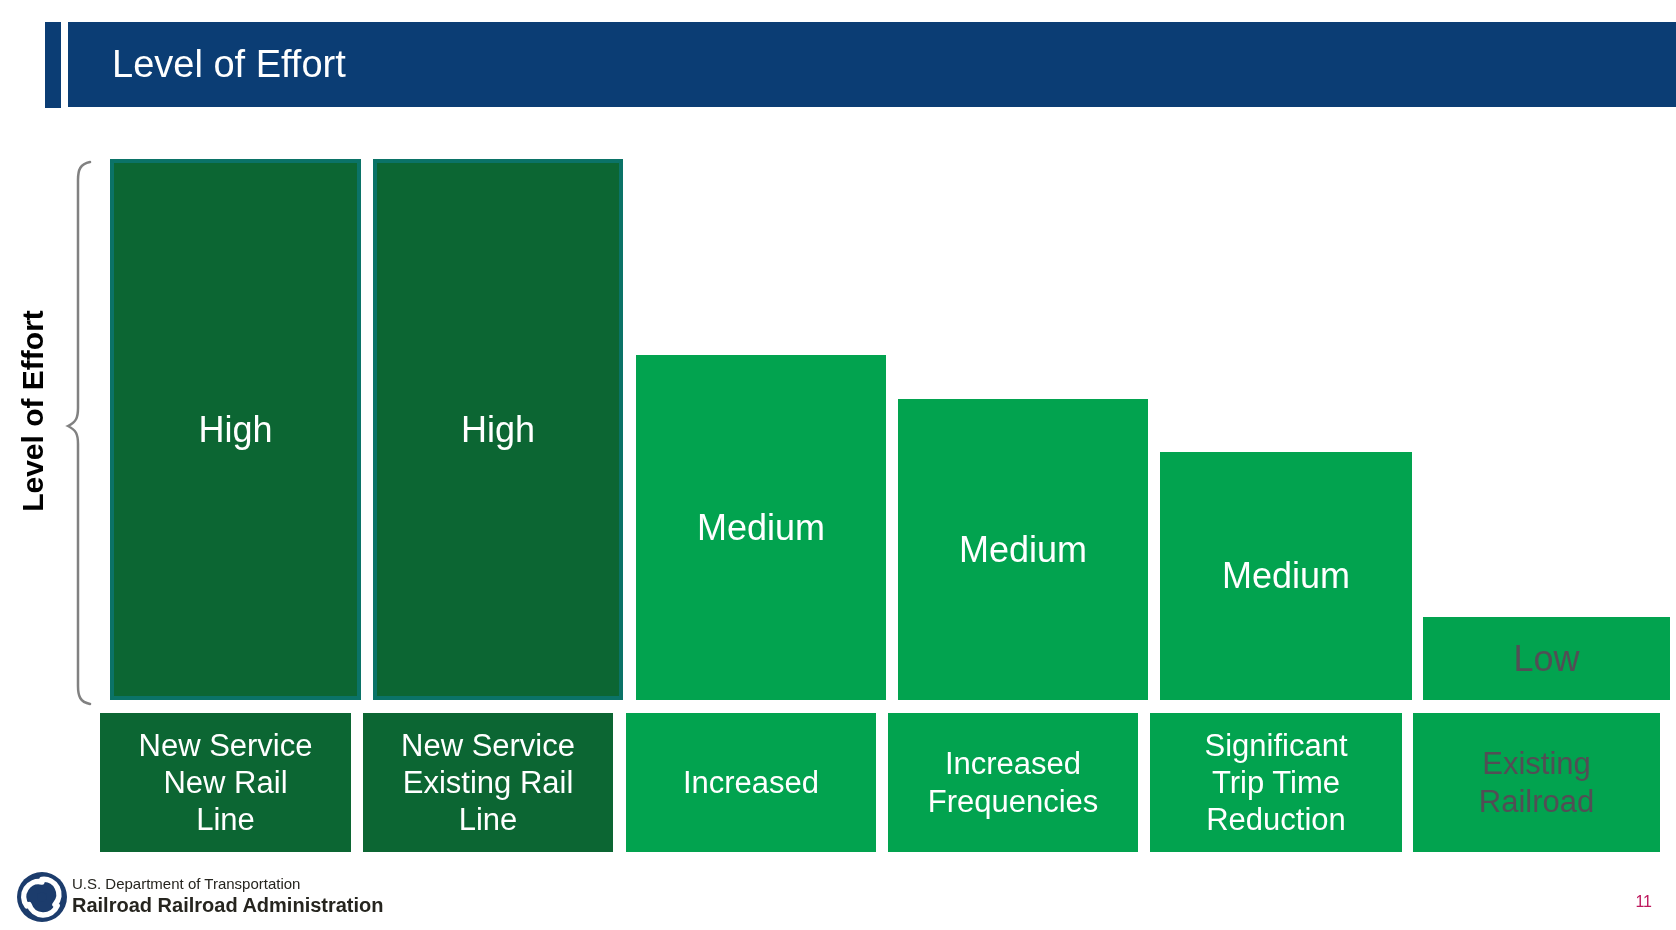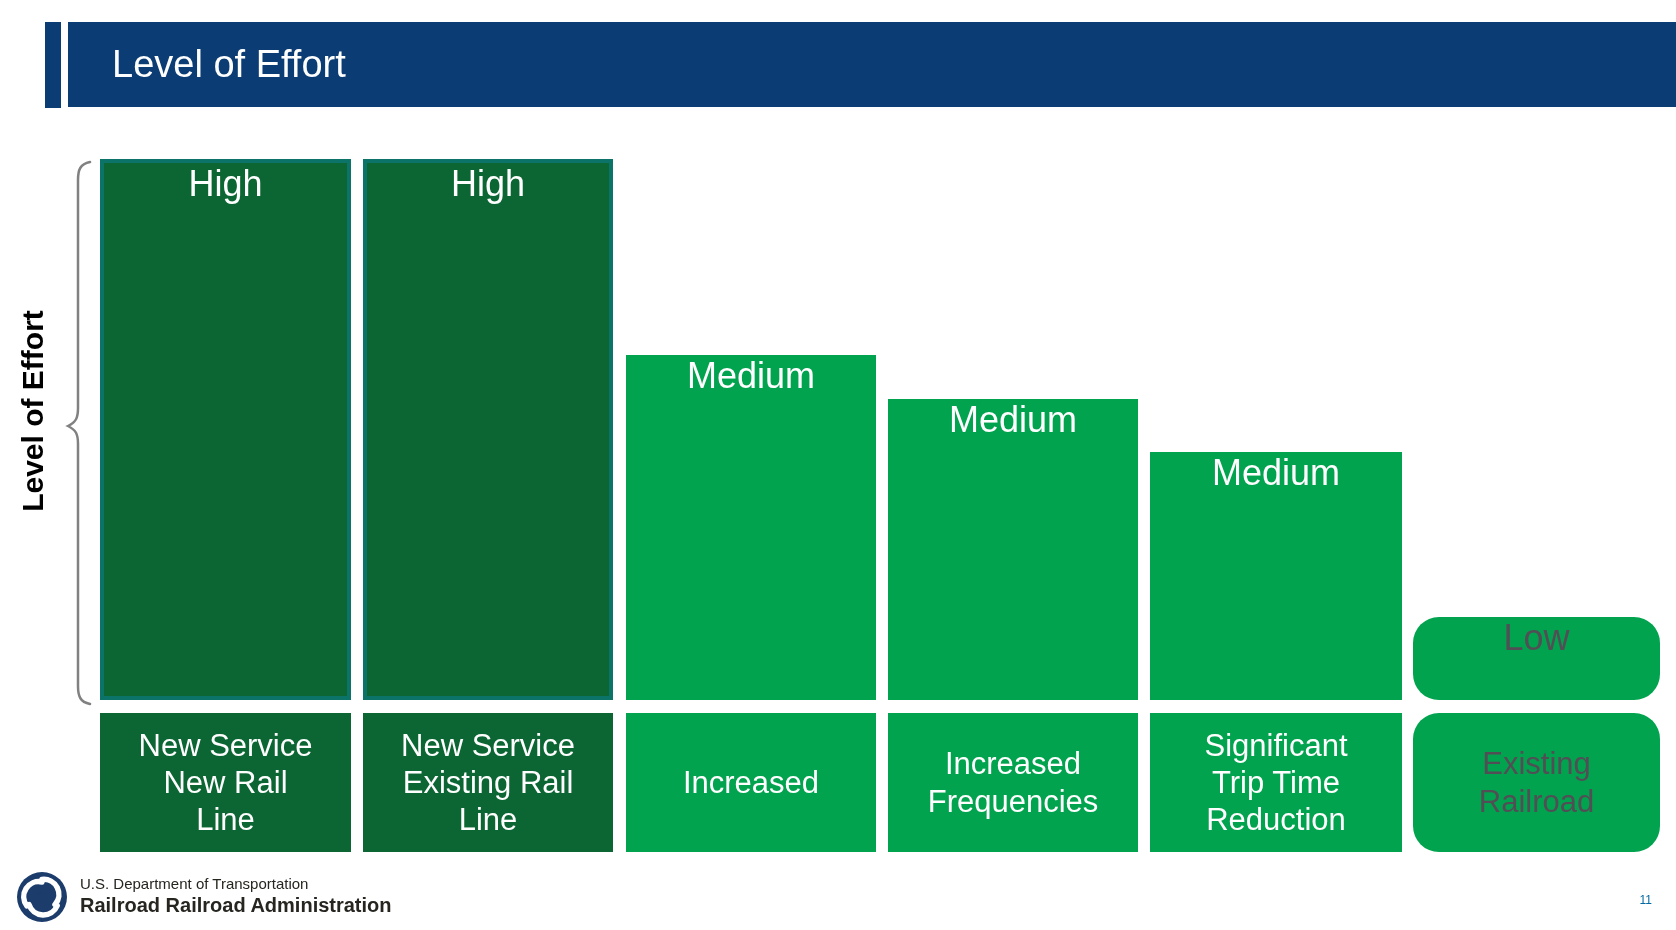--- a/index.html
+++ b/index.html
@@ -24,56 +24,57 @@
   
   .ylabel {
     position:absolute; left:-102px; top:394px; width:270px; text-align:center;
     transform:rotate(-90deg); font-weight:bold; font-size:30px; color:#000000;
     white-space:nowrap;
   }
   .brace { position:absolute; left:64px; top:158px; }
 
   
   .bar {
-    position:absolute; display:flex; justify-content:center;
+    position:absolute; display:flex; align-items:center; justify-content:center;
     box-sizing:border-box;
+    margin-left:10px;
   }
   .bar-label { font-size:36px; color:#ffffff; }
   .bar.dark   { background:var(--dark_green); border:4px solid var(--teal_border); }
   .bar.bright { background:var(--bright_green); }
 
   .cat {
     position:absolute; top:713px; height:139px; box-sizing:border-box;
     display:flex; align-items:center; justify-content:center; text-align:center;
   }
   .cat .cat-text { font-size:31px; line-height:1.2; color:#ffffff; white-space:pre-line; }
   .cat.dark   { background:var(--dark_green); }
   .cat.bright { background:var(--bright_green); }
   .gray-text  { color:var(--gray_text) !important; }
 
   
   .c1 { left:100px;  width:251px; }
   .c2 { left:363px;  width:250px; }
   .c3 { left:626px;  width:250px; }
   .c4 { left:888px;  width:250px; }
   .c5 { left:1150px; width:252px; }
-  .c6 { left:1413px; width:247px;border-radius:26px; }
+  .c6 { left:1413px; width:247px; }
   .b1 { top:159px; height:541px; }
   .b2 { top:159px; height:541px; }
   .b3 { top:355px; height:345px; }
   .b4 { top:399px; height:301px; }
   .b5 { top:452px; height:248px; }
   .b6 { top:617px; height:83px;  }
 
   
   .footer-logo { position:absolute; left:17px; top:872px; width:50px; height:50px; }
-  .footer-text { position:absolute; left:72px; top:875px; color:#26251f;margin-left:8px; }
+  .footer-text { position:absolute; left:72px; top:875px; color:#26251f; }
   .footer-line1 { font-size:15px; }
   .footer-line2 { font-size:20px; font-weight:bold; margin-top:2px; }
-  .page-number  { position:absolute; right:24px; top:893px; font-size:12px; color:#0369a1; }
+  .page-number  { position:absolute; right:24px; top:893px; font-size:16px; color:#be185d; }
 </style>
 </head>
 <body>
 
 <div class="slide">
 
   <div class="header-accent"></div>
   <div class="header-bar">
     <div class="header-title">Level of Effort</div>
   </div>

